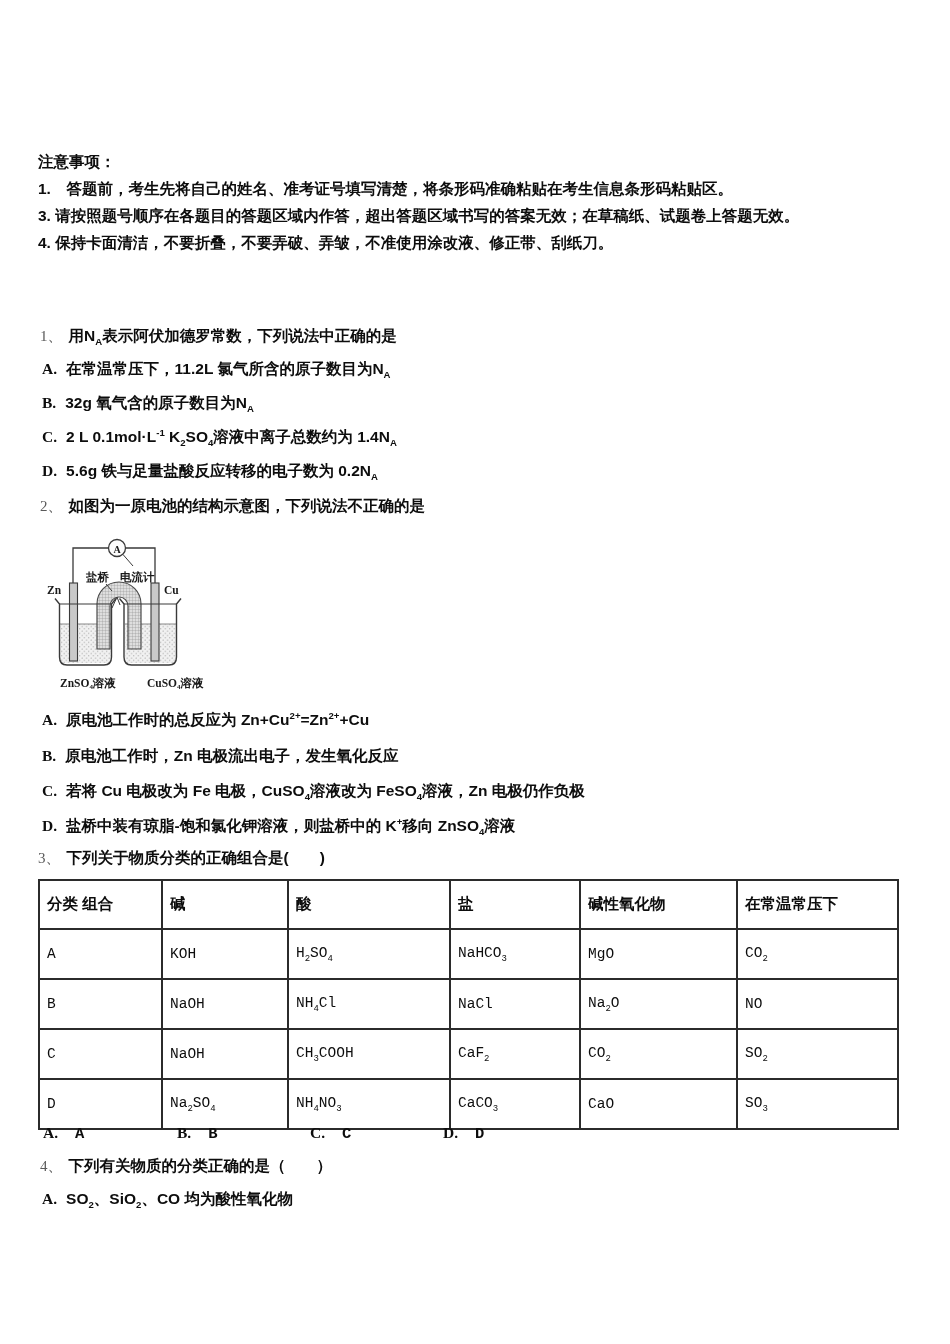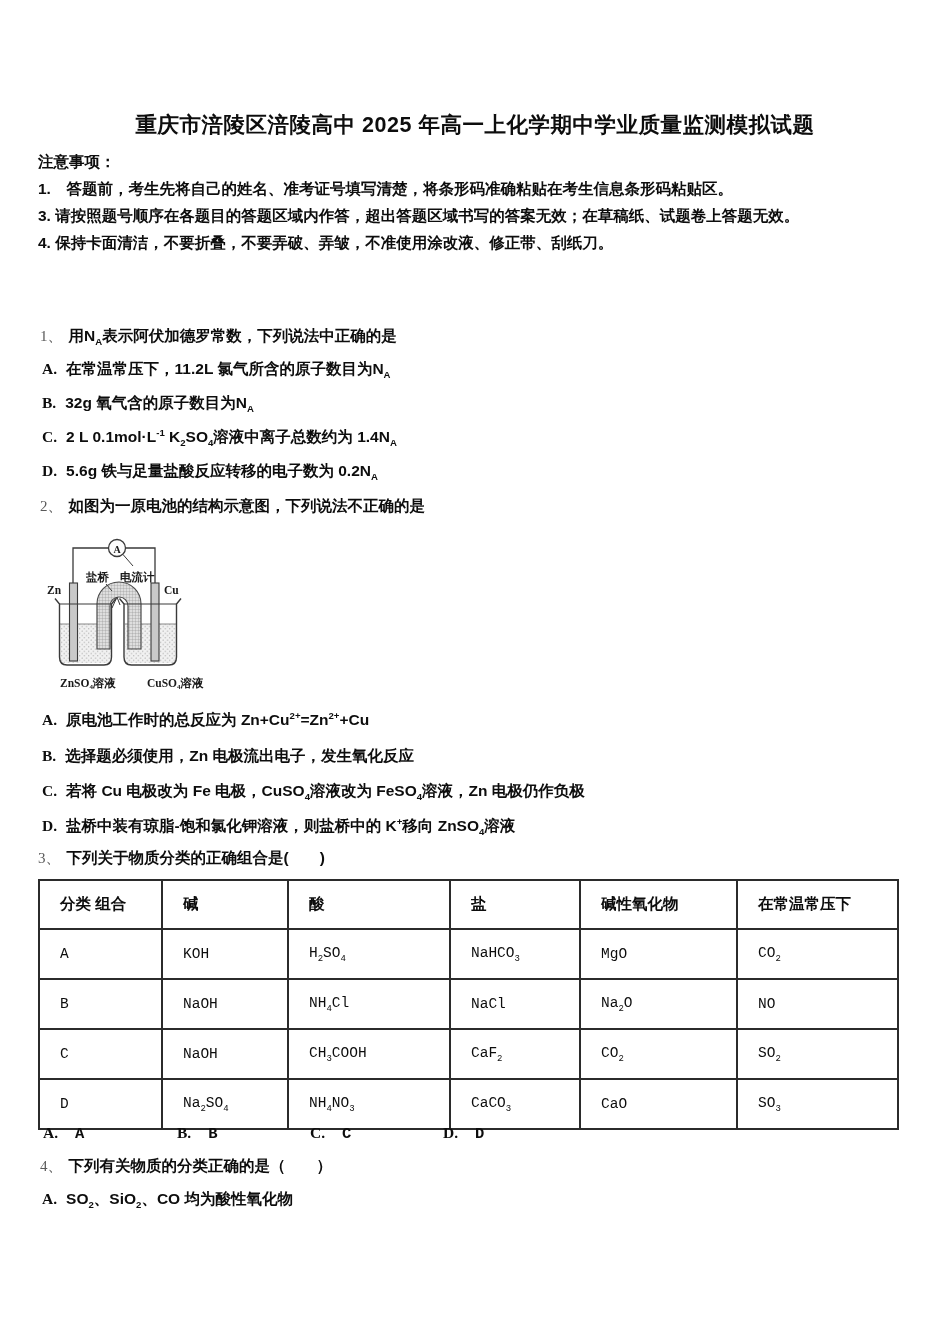--- a/index.html
+++ b/index.html
@@ -31,35 +31,34 @@
   .diagram{top:533px;left:40px;}
   .svg-cn{font-family:"Liberation Sans","DejaVu Sans",sans-serif;font-weight:700;}
   .svg-lat{font-family:"Liberation Serif","DejaVu Serif",serif;font-weight:700;}
   
   .qtable{
     top:879px;left:38px;border-collapse:collapse;table-layout:fixed;
     font-size:15px;
   }
   .qtable th,.qtable td{
     border:2px solid #2b2b2b;text-align:left;vertical-align:middle;
-    padding:0 0 0 20px;overflow:hidden;margin-left:11px;
+    padding:0 0 0 7px;overflow:hidden;margin-left:11px;
   }
   .qtable th{height:47px;font-weight:700;font-size:15.5px;}
   .qtable td{height:48px;font-family:"Liberation Mono","DejaVu Sans Mono",monospace;font-size:14.5px;}
   .answers{top:1124px;left:0;width:950px;height:22px;}
   .answer-item{position:absolute;top:0;font-size:15.5px;display:flex;align-items:baseline;}
   .answer-item .val{font-family:"Liberation Mono","DejaVu Sans Mono",monospace;font-weight:600;margin-left:8px;}
   .a0{left:43px;} .a1{left:177px;} .a2{left:310px;} .a3{left:443px;}
 </style>
 </head>
 <body>
 
 <div class="page">
 
-  <div class="abs title">重庆市涪陵区涪陵高中 2025 年高一上化学期中学业质量监测模拟试题</div>
 
   <div class="abs notice">
     <div class="notice-heading">注意事项：</div>
     <div class="notice-item">1.　答题前，考生先将自己的姓名、准考证号填写清楚，将条形码准确粘贴在考生信息条形码粘贴区。</div>
     <div class="notice-item">3. 请按照题号顺序在各题目的答题区域内作答，超出答题区域书写的答案无效；在草稿纸、试题卷上答题无效。</div>
     <div class="notice-item">4. 保持卡面清洁，不要折叠，不要弄破、弄皱，不准使用涂改液、修正带、刮纸刀。</div>
   </div>
 
 
   <div class="abs line" style="top:326px;">
@@ -137,21 +136,21 @@
     <text x="60" y="687" font-size="11.5" class="svg-lat" fill="#1a1a1a">ZnSO₄溶液</text>
     <text x="147" y="687" font-size="11.5" class="svg-lat" fill="#1a1a1a">CuSO₄溶液</text>
   </svg>
 
   <div class="abs line opt" style="top:710px;">
     <span class="opt-label">A.</span>
     <span class="opt-text">原电池工作时的总反应为 Zn+Cu<sup>2+</sup>=Zn<sup>2+</sup>+Cu</span>
   </div>
   <div class="abs line opt" style="top:746px;">
     <span class="opt-label">B.</span>
-    <span class="opt-text">选择题必须使用，Zn 电极流出电子，发生氧化反应</span>
+    <span class="opt-text">原电池工作时，Zn 电极流出电子，发生氧化反应</span>
   </div>
   <div class="abs line opt" style="top:781px;">
     <span class="opt-label">C.</span>
     <span class="opt-text">若将 Cu 电极改为 Fe 电极，CuSO<sub>4</sub>溶液改为 FeSO<sub>4</sub>溶液，Zn 电极仍作负极</span>
   </div>
   <div class="abs line opt" style="top:816px;">
     <span class="opt-label">D.</span>
     <span class="opt-text">盐桥中装有琼脂-饱和氯化钾溶液，则盐桥中的 K<sup>+</sup>移向 ZnSO<sub>4</sub>溶液</span>
   </div>
 

